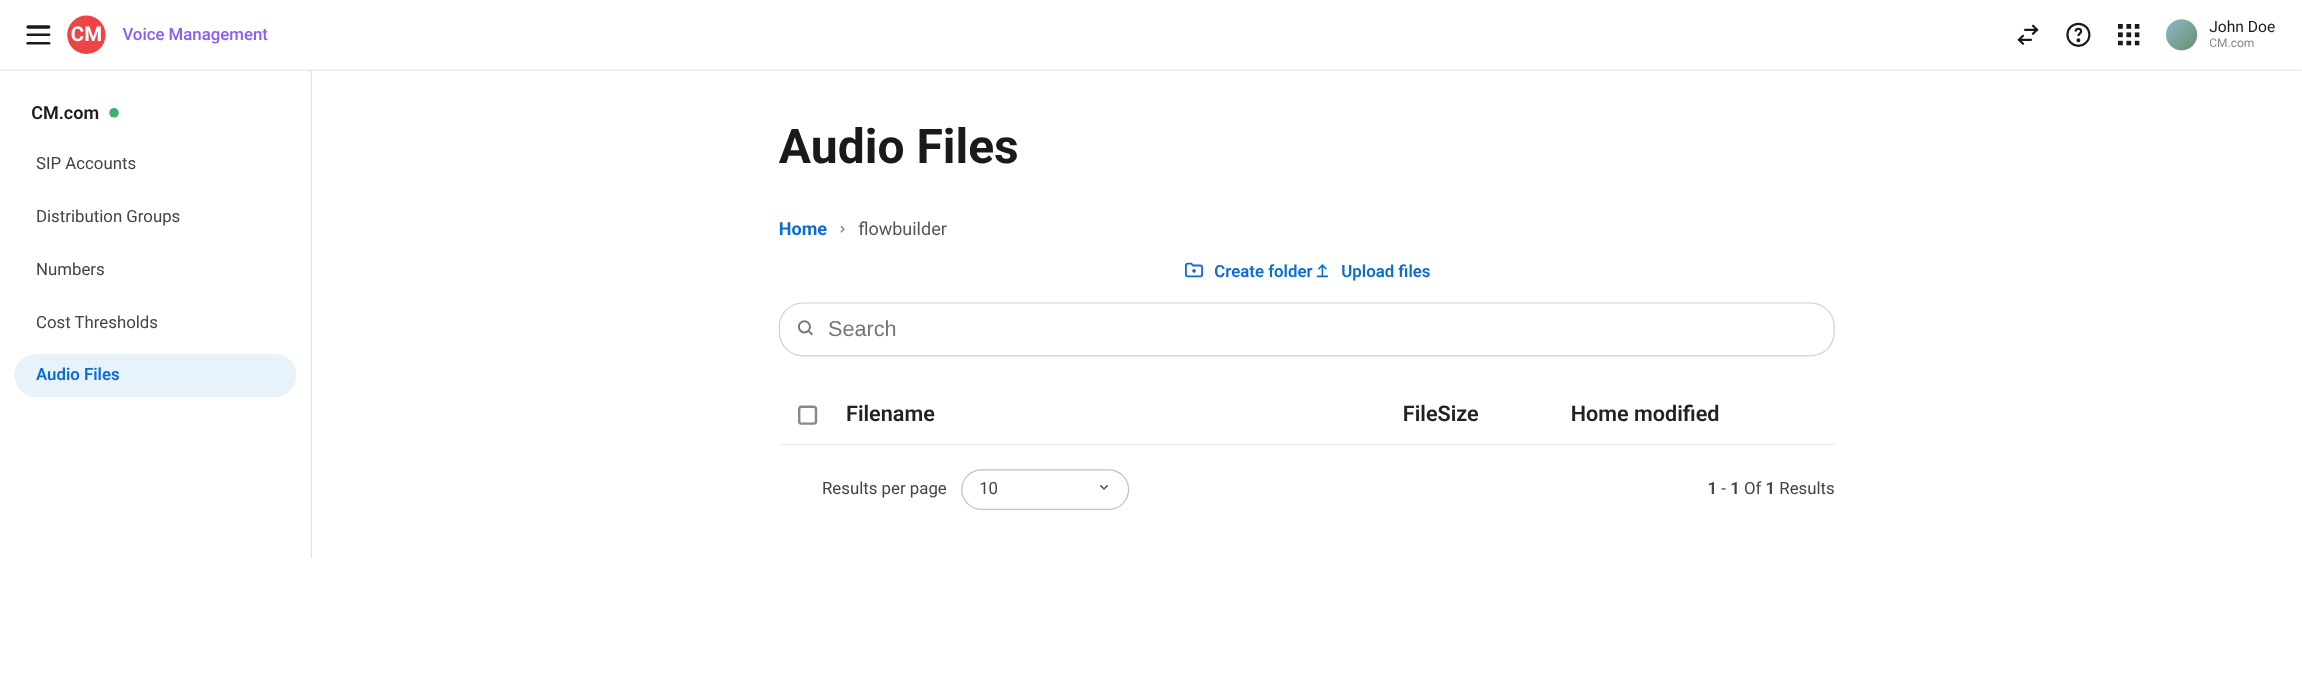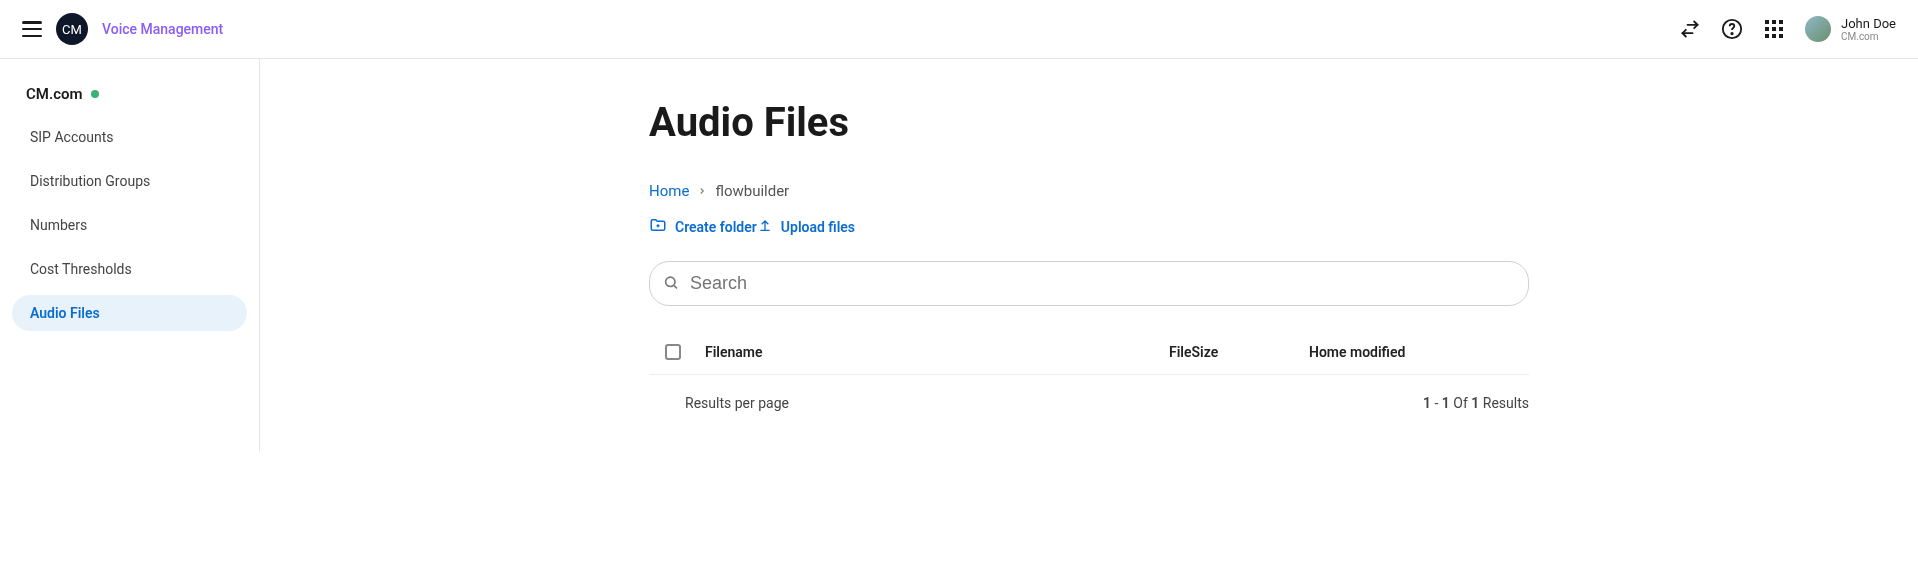--- a/index.html
+++ b/index.html
@@ -37,27 +37,27 @@
     .hamburger-icon span {
       display: block;
       height: 2.5px;
       background: #1a1a1a;
       border-radius: 2px;
     }
     .logo-circle {
       width: 32px;
       height: 32px;
       border-radius: 50%;
-      background: #0f172a;
+      background: #ef4444;
       color: #fff;
       display: flex;
       align-items: center;
       justify-content: center;
-      font-weight: 400;
-      font-size: 13px;
+      font-weight: 700;
+      font-size: 17px;
     }
     .app-title {
       font-size: 14px;
       font-weight: 500;
       color: #8b5cf6;
     }
     .header-right {
       display: flex;
       align-items: center;
       gap: 20px;
@@ -144,33 +144,33 @@
     }
     .breadcrumb {
       display: flex;
       align-items: center;
       gap: 8px;
       font-size: 15px;
       margin-bottom: 16px;
     }
     .breadcrumb .home-link {
       color: #0b6dd1;
-      font-weight: 400;
+      font-weight: 700;
       cursor: pointer;
     }
     .breadcrumb .chevron {
       color: #888;
     }
     .breadcrumb .crumb-current {
       color: #555;
     }
     .actions-row {
       display: flex;
-      justify-content: flex-start;
-      margin-bottom: 24px;
+      justify-content: center;
+      margin-bottom: 14px;
     }
     .action-btn {
       display: flex;
       align-items: center;
       gap: 8px;
       color: #0b6dd1;
       font-weight: 600;
       font-size: 14px;
       cursor: pointer;
     }
@@ -193,21 +193,21 @@
       top: 50%;
       transform: translateY(-50%);
       color: #888;
     }
     .table-head {
       display: flex;
       align-items: center;
       padding: 14px 0;
       font-weight: 600;
       color: #222;
-      font-size: 14px;
+      font-size: 18px;
     }
     .col-check { width: 56px; padding-left: 16px; }
     .col-icon { width: 54px; }
     .col-filename { flex: 1; min-width: 0; }
     .col-filesize { width: 140px; }
     .col-modified { width: 160px; }
     .col-actions { width: 60px; text-align: center; }
     .checkbox {
       width: 16px;
       height: 16px;
@@ -401,20 +401,28 @@
         <div class="col-modified">Home modified</div>
         <div class="col-actions"></div>
       </div>
 
 
       <div class="table-bottom-border"></div>
 
       <div class="pagination-row">
         <div class="pagination-left">
           <span>Results per page</span>
+          <div class="select-wrap">
+            <span class="select-value">10</span>
+            <span class="chevron-down">
+              <svg width="12" height="12" viewBox="0 0 24 24" fill="none" stroke="#555" stroke-width="2.5">
+                  <path d="M6 9l6 6 6-6"></path>
+                </svg>
+            </span>
+          </div>
         </div>
         <div class="results-text">
           <b>1</b>
           - 
           <b>1</b>
           <span>Of</span>
           <b>1</b>
           <span>Results</span>
         </div>
       </div>

